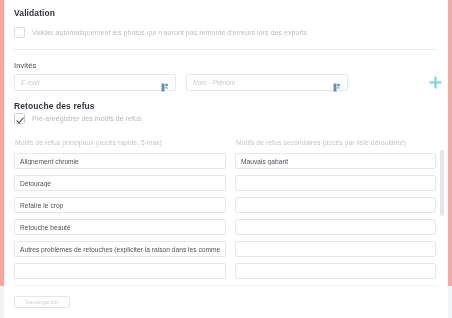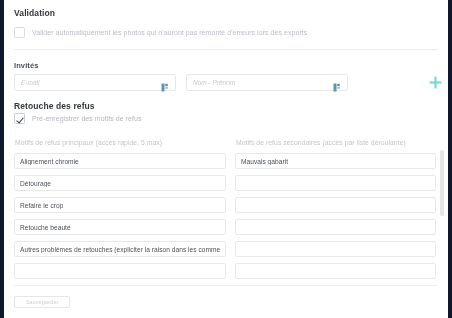--- a/index.html
+++ b/index.html
@@ -10,22 +10,22 @@
     width: 452px;
     height: 318px;
     overflow: hidden;
     background: #f2f3f5;
     font-family: "Liberation Sans", sans-serif;
     -webkit-font-smoothing: antialiased;
   }
   .page {
     position: relative;
     width: 452px;
-    height: 318px;
-    background: #0f172a;
+    height: 286px;
+    background: #fca5a5;
     box-sizing: border-box;
   }
   .card {
     position: absolute;
     left: 4px;
     top: 0px;
     width: 444px;
     height: 318px;
     background: #ffffff;
     box-sizing: border-box;
@@ -37,21 +37,21 @@
     position: absolute;
     font-size: 8.5px;
     font-weight: bold;
     color: #33373d;
     letter-spacing: 0.1px;
     white-space: nowrap;
   }
   #validation-title { left: 10px; top: 8px; }
   #invites-title {
     left: 10px; top: 61px;
-    font-weight: bold;
+    font-weight: normal;
     font-size: 7.5px;
     color: #4a4f57;
   }
   #gestion-title { left: 10px; top: 101px; }
 
   .checkbox-row {
     position: absolute;
     display: flex;
     align-items: center;
     gap: 7px;

